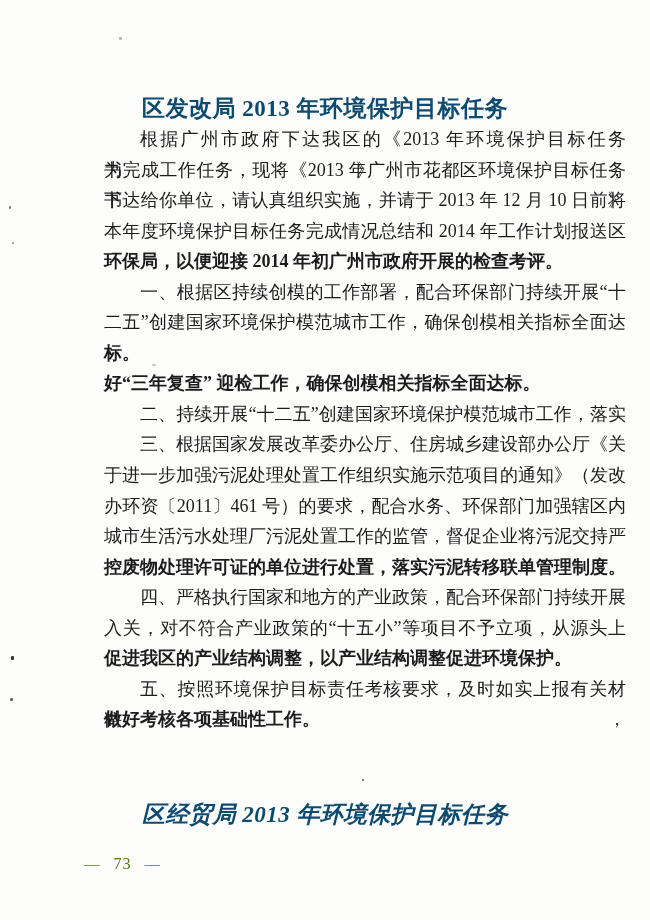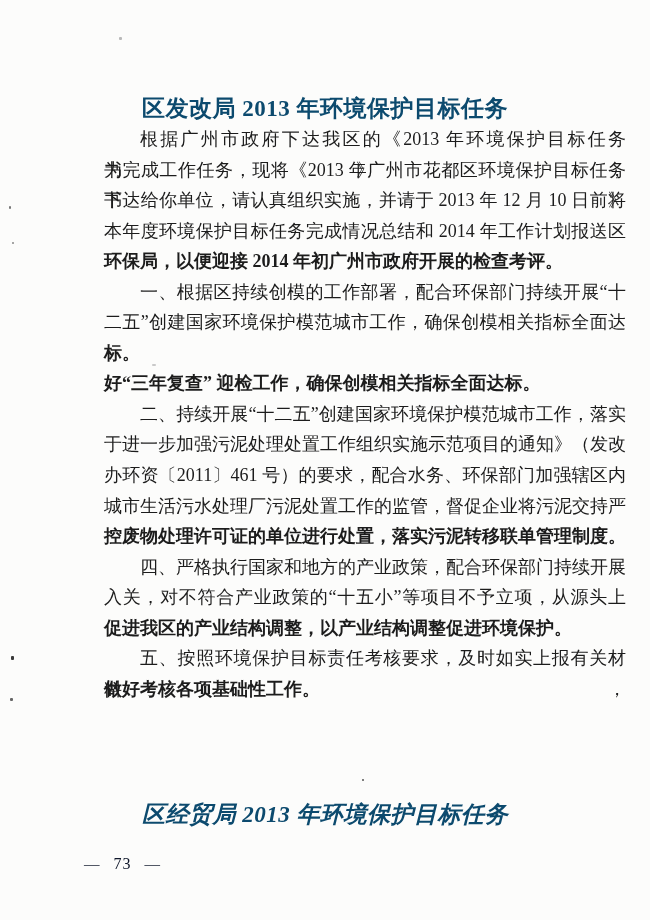--- a/index.html
+++ b/index.html
@@ -53,21 +53,21 @@
   }
   
   .i { text-indent: 2em; }
   
   .l { text-align: center; text-align-last: left; font-weight: bold; }
   .footer {
     position: absolute;
     left: 84px;
     top: 855px;
     font-size: 15.5px;
-    color: #0f172a;
+    color: #4d7c0f;
     letter-spacing: 1px;
     text-align: center;
   }
   .footer .num { margin: 0 13px; font-size: 16px; }
   
   .speck {
     position: absolute;
     background: #3a3a3a;
     border-radius: 1px;
   }
@@ -90,20 +90,21 @@
     <div class="line j i">根据广州市政府下达我区的《2013 年环境保护目标任务书》，</div>
     <div class="line j">为完成工作任务，现将《2013 年广州市花都区环境保护目标任务书》</div>
     <div class="line j">下达给你单位，请认真组织实施，并请于 2013 年 12 月 10 日前将</div>
     <div class="line j">本年度环境保护目标任务完成情况总结和 2014 年工作计划报送区</div>
     <div class="line l">环保局，以便迎接 2014 年初广州市政府开展的检查考评。</div>
     <div class="line j i">一、根据区持续创模的工作部署，配合环保部门持续开展“十</div>
     <div class="line j">二五”创建国家环境保护模范城市工作，确保创模相关指标全面达</div>
     <div class="line l">标。</div>
     <div class="line l">好“三年复查” 迎检工作，确保创模相关指标全面达标。</div>
     <div class="line j i">二、持续开展“十二五”创建国家环境保护模范城市工作，落实</div>
+    <div class="line j i">三、根据国家发展改革委办公厅、住房城乡建设部办公厅《关</div>
     <div class="line j">于进一步加强污泥处理处置工作组织实施示范项目的通知》（发改</div>
     <div class="line j">办环资〔2011〕461 号）的要求，配合水务、环保部门加强辖区内</div>
     <div class="line j">城市生活污水处理厂污泥处置工作的监管，督促企业将污泥交持严</div>
     <div class="line l">控废物处理许可证的单位进行处置，落实污泥转移联单管理制度。</div>
     <div class="line j i">四、严格执行国家和地方的产业政策，配合环保部门持续开展</div>
     <div class="line j">入关，对不符合产业政策的“十五小”等项目不予立项，从源头上</div>
     <div class="line l">促进我区的产业结构调整，以产业结构调整促进环境保护。</div>
     <div class="line j i">五、按照环境保护目标责任考核要求，及时如实上报有关材料，</div>
     <div class="line l">做好考核各项基础性工作。</div>
   </div>

